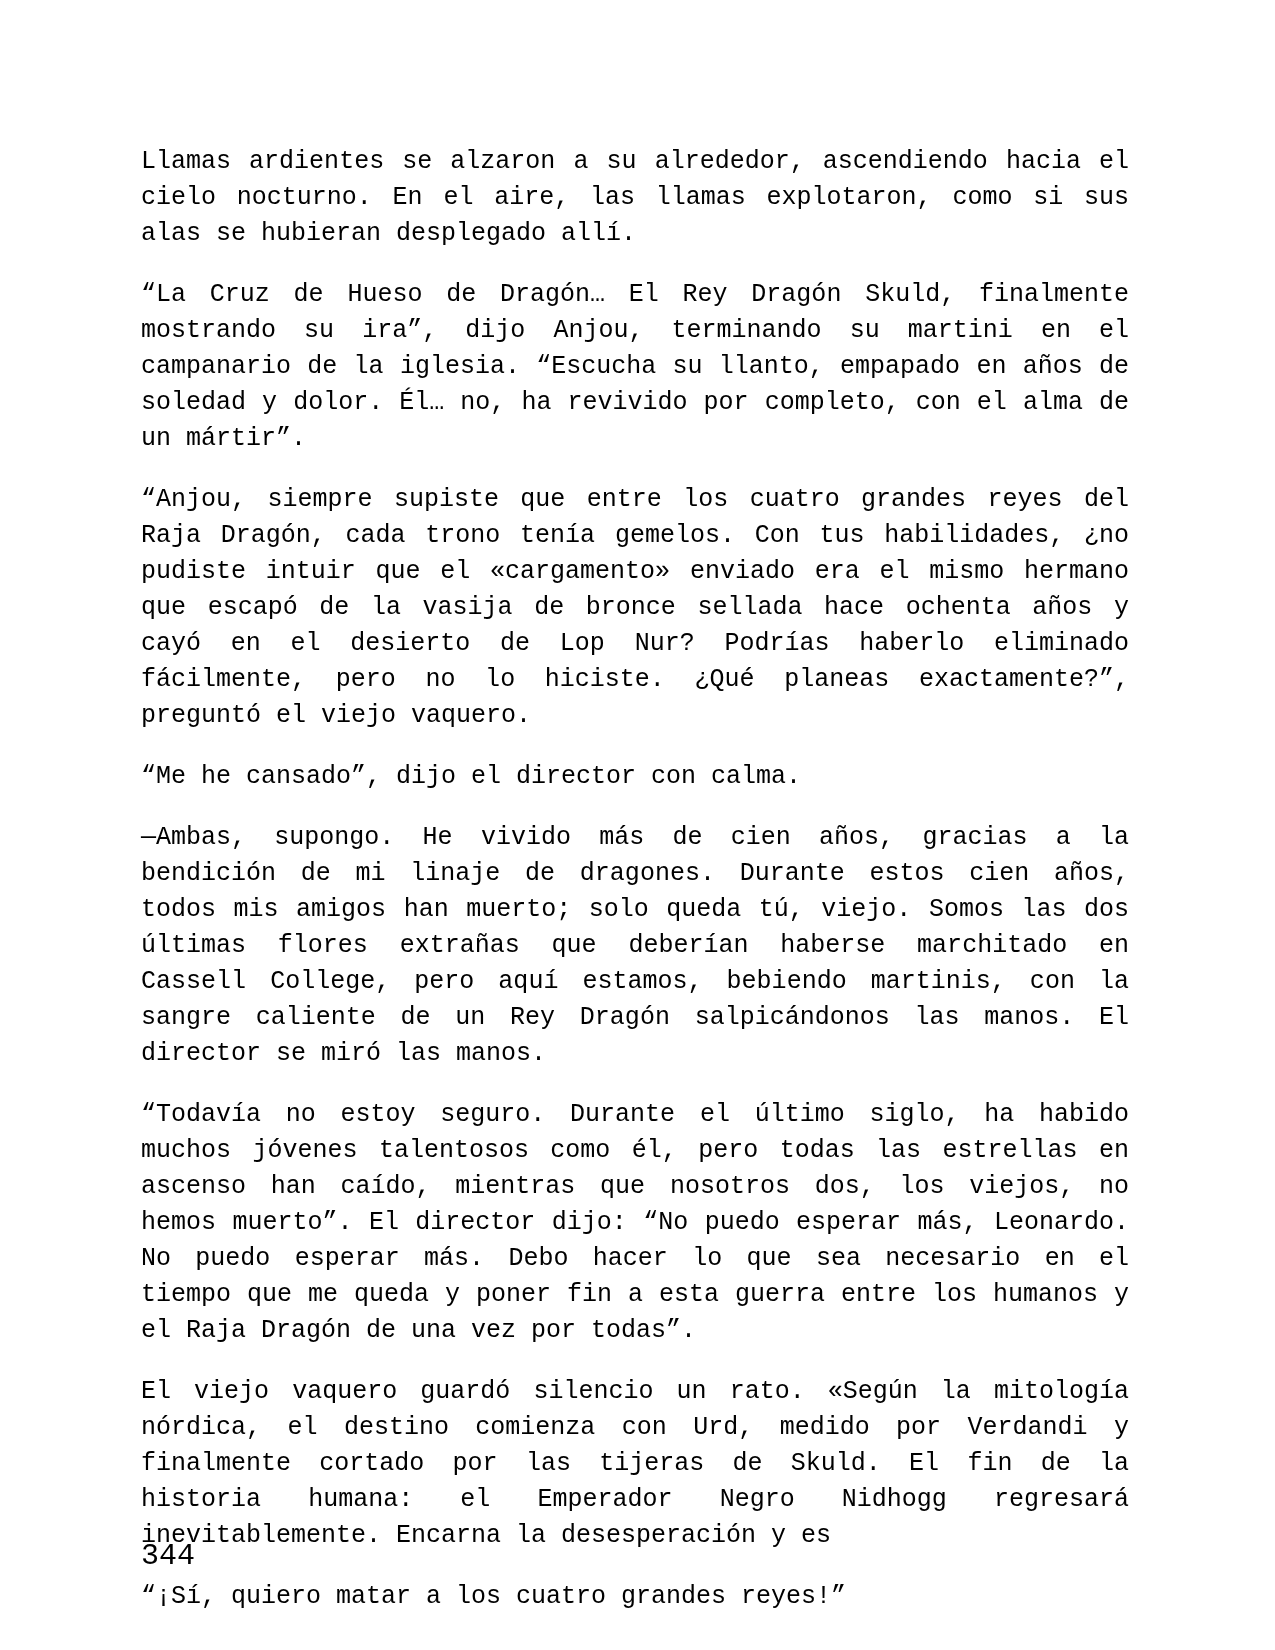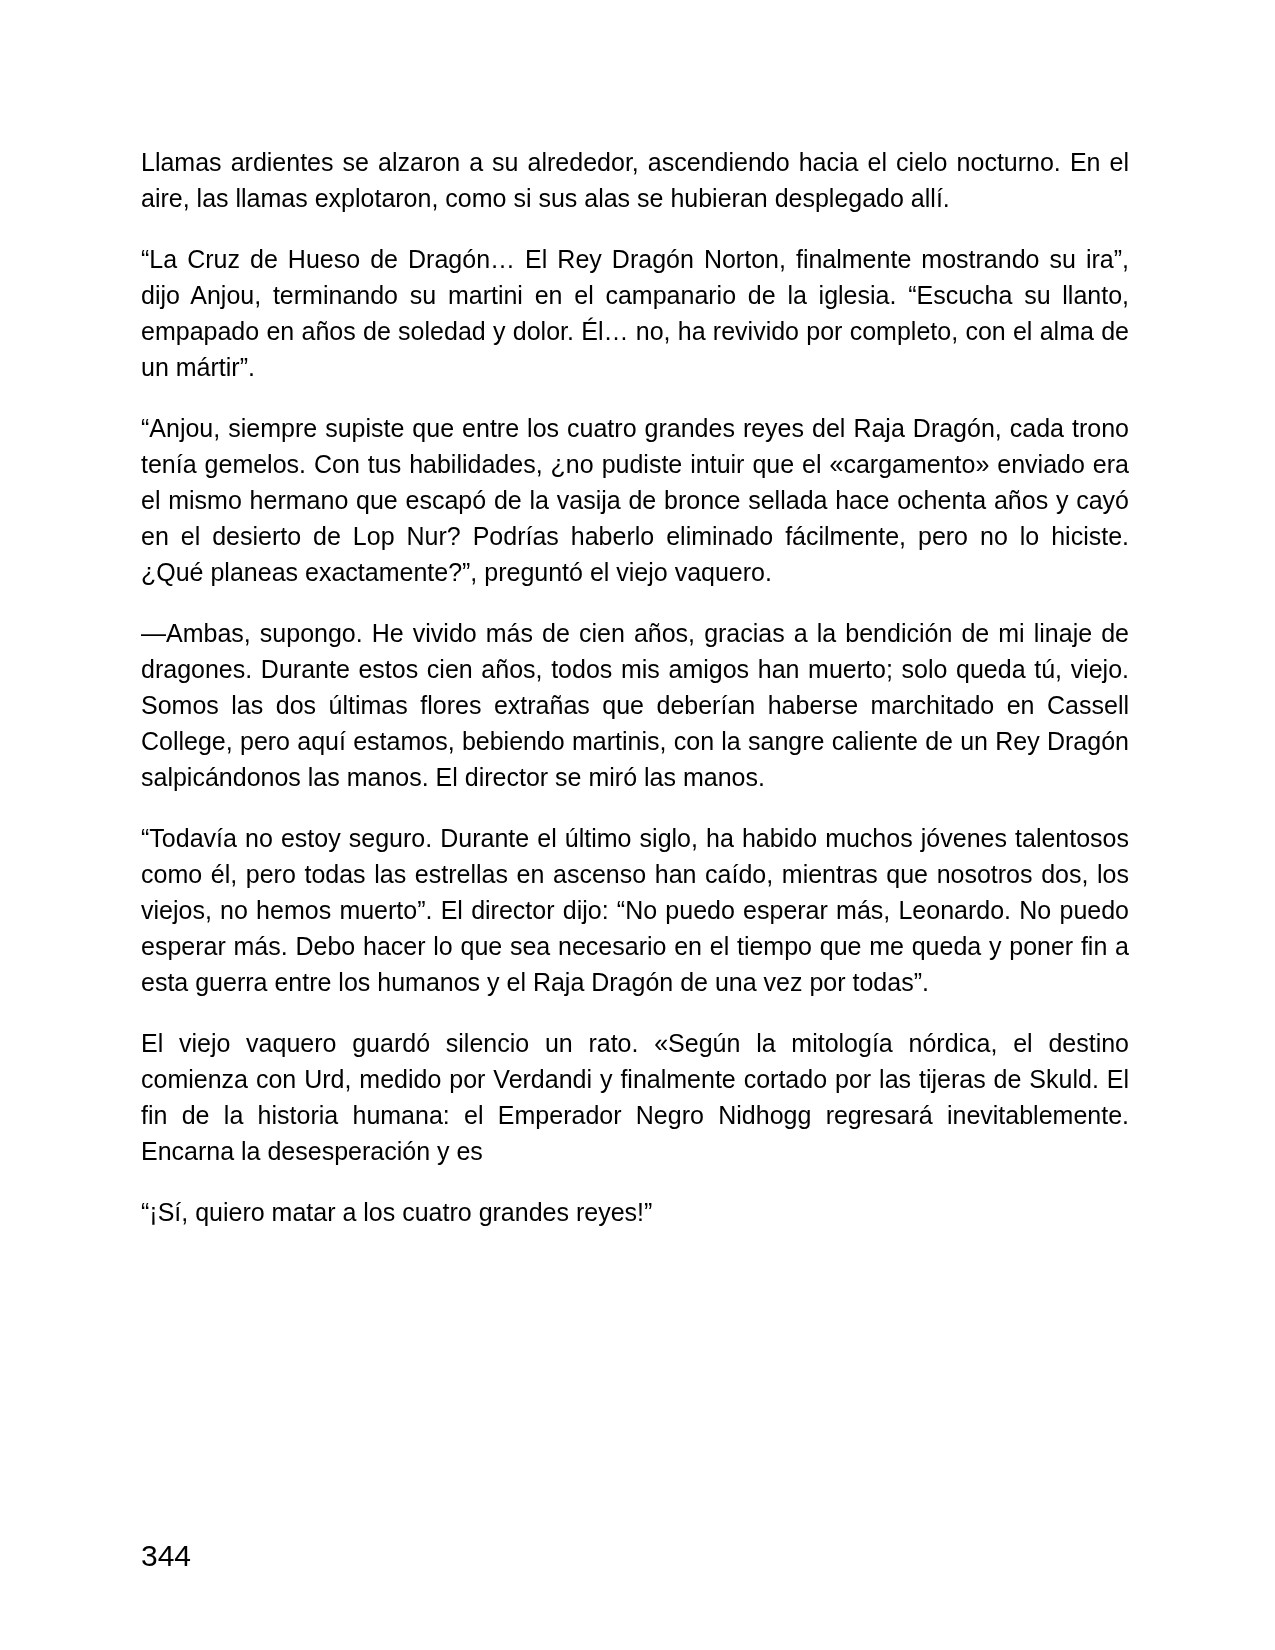--- a/index.html
+++ b/index.html
@@ -5,21 +5,21 @@
   html, body {
     margin: 0;
     padding: 0;
     background: #ffffff;
   }
   .page {
     position: relative;
     width: 1275px;
     height: 1650px;
     background: #ffffff;
-    font-family: Liberation Sans, sans-serif;
+    font-family: Liberation Mono, monospace;
     color: #000000;
     overflow: hidden;
   }
   .content {
     position: absolute;
     left: 141px;
     top: 144px;
     width: 988px;
   }
   .content p {
@@ -42,21 +42,22 @@
     font-size: 30px;
     line-height: 36px;
   }
 </style>
 </head>
 <body>
 
 <div class="page">
   <div class="content" id="paragraph-container">
       <p>Llamas ardientes se alzaron a su alrededor, ascendiendo hacia el cielo nocturno. En el aire, las llamas explotaron, como si sus alas se hubieran desplegado allí.</p>
-      <p>“La Cruz de Hueso de Dragón… El Rey Dragón Norton, finalmente mostrando su ira”, dijo Anjou, terminando su martini en el campanario de la iglesia. “Escucha su llanto, empapado en años de soledad y dolor. Él… no, ha revivido por completo, con el alma de un mártir”.</p>
+      <p>“La Cruz de Hueso de Dragón… El Rey Dragón Skuld, finalmente mostrando su ira”, dijo Anjou, terminando su martini en el campanario de la iglesia. “Escucha su llanto, empapado en años de soledad y dolor. Él… no, ha revivido por completo, con el alma de un mártir”.</p>
       <p>“Anjou, siempre supiste que entre los cuatro grandes reyes del Raja Dragón, cada trono tenía gemelos. Con tus habilidades, ¿no pudiste intuir que el «cargamento» enviado era el mismo hermano que escapó de la vasija de bronce sellada hace ochenta años y cayó en el desierto de Lop Nur? Podrías haberlo eliminado fácilmente, pero no lo hiciste. ¿Qué planeas exactamente?”, preguntó el viejo vaquero.</p>
+      <p>“Me he cansado”, dijo el director con calma.</p>
       <p>—Ambas, supongo. He vivido más de cien años, gracias a la bendición de mi linaje de dragones. Durante estos cien años, todos mis amigos han muerto; solo queda tú, viejo. Somos las dos últimas flores extrañas que deberían haberse marchitado en Cassell College, pero aquí estamos, bebiendo martinis, con la sangre caliente de un Rey Dragón salpicándonos las manos. El director se miró las manos.</p>
       <p>“Todavía no estoy seguro. Durante el último siglo, ha habido muchos jóvenes talentosos como él, pero todas las estrellas en ascenso han caído, mientras que nosotros dos, los viejos, no hemos muerto”. El director dijo: “No puedo esperar más, Leonardo. No puedo esperar más. Debo hacer lo que sea necesario en el tiempo que me queda y poner fin a esta guerra entre los humanos y el Raja Dragón de una vez por todas”.</p>
       <p>El viejo vaquero guardó silencio un rato. «Según la mitología nórdica, el destino comienza con Urd, medido por Verdandi y finalmente cortado por las tijeras de Skuld. El fin de la historia humana: el Emperador Negro Nidhogg regresará inevitablemente. Encarna la desesperación y es</p>
       <p>“¡Sí, quiero matar a los cuatro grandes reyes!”</p>
     </div>
   <div class="footer">344</div>
 </div>
 
 </body></html>

